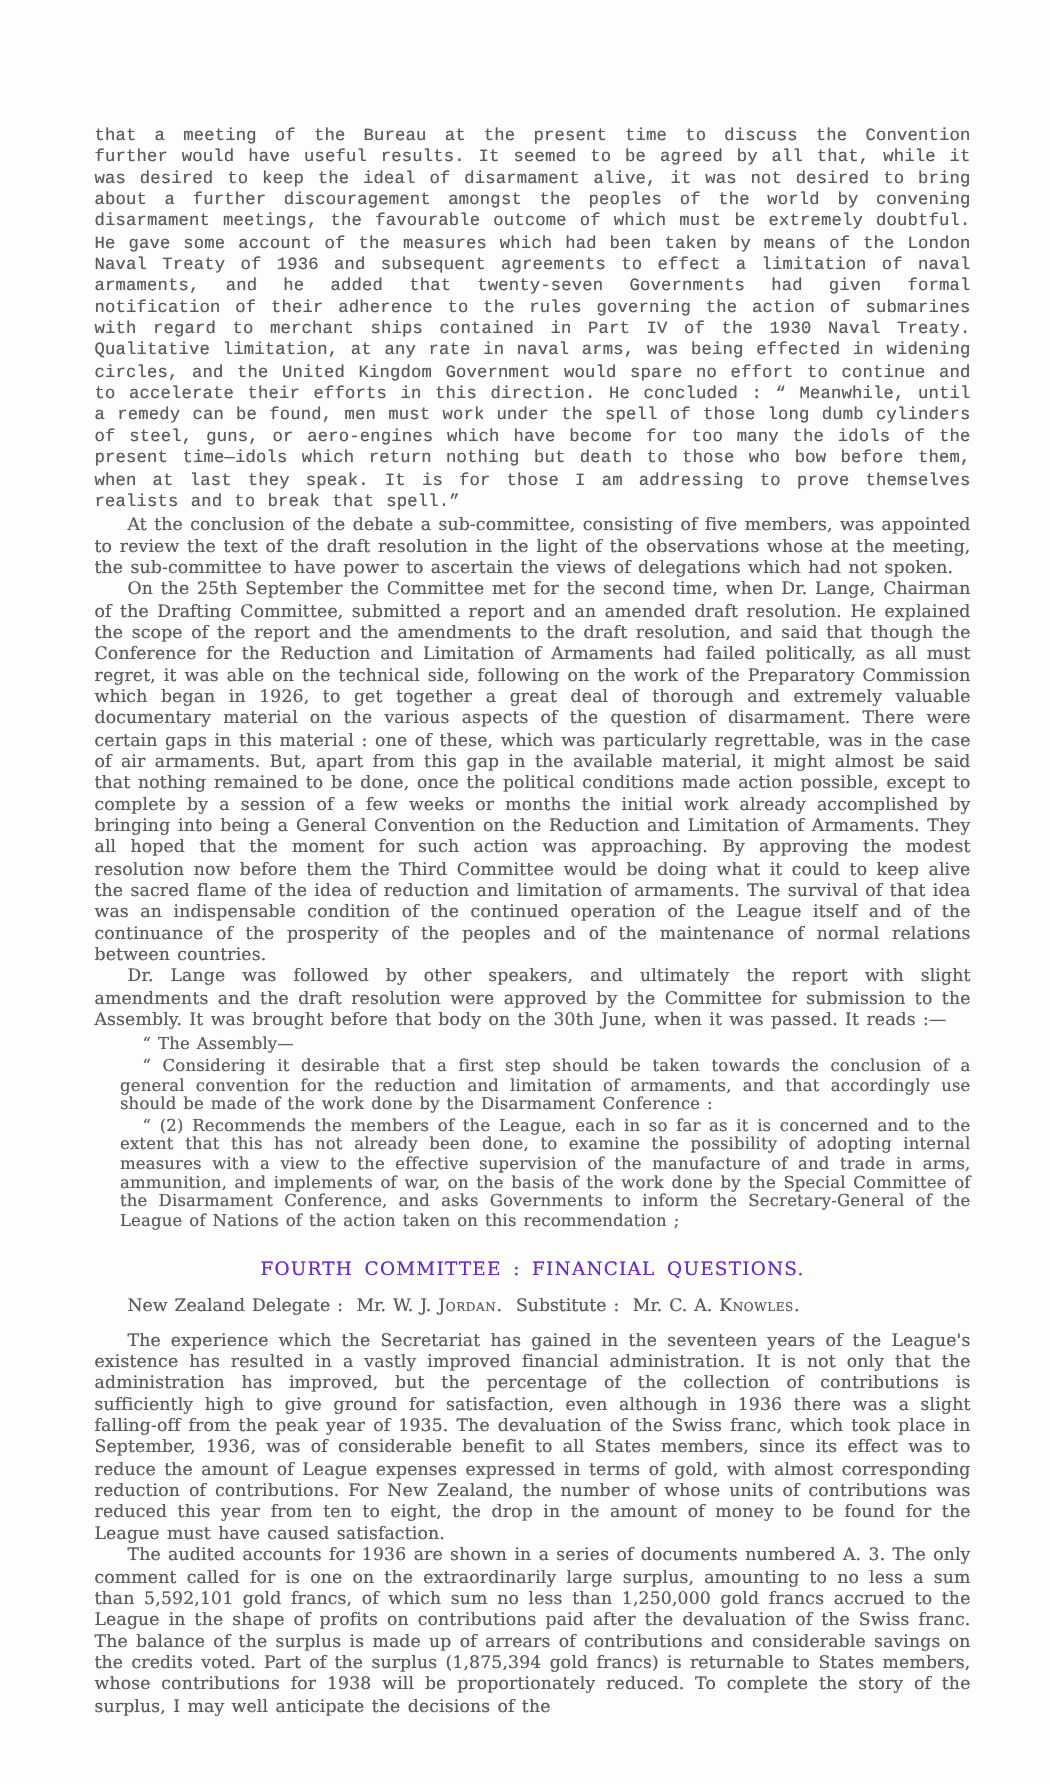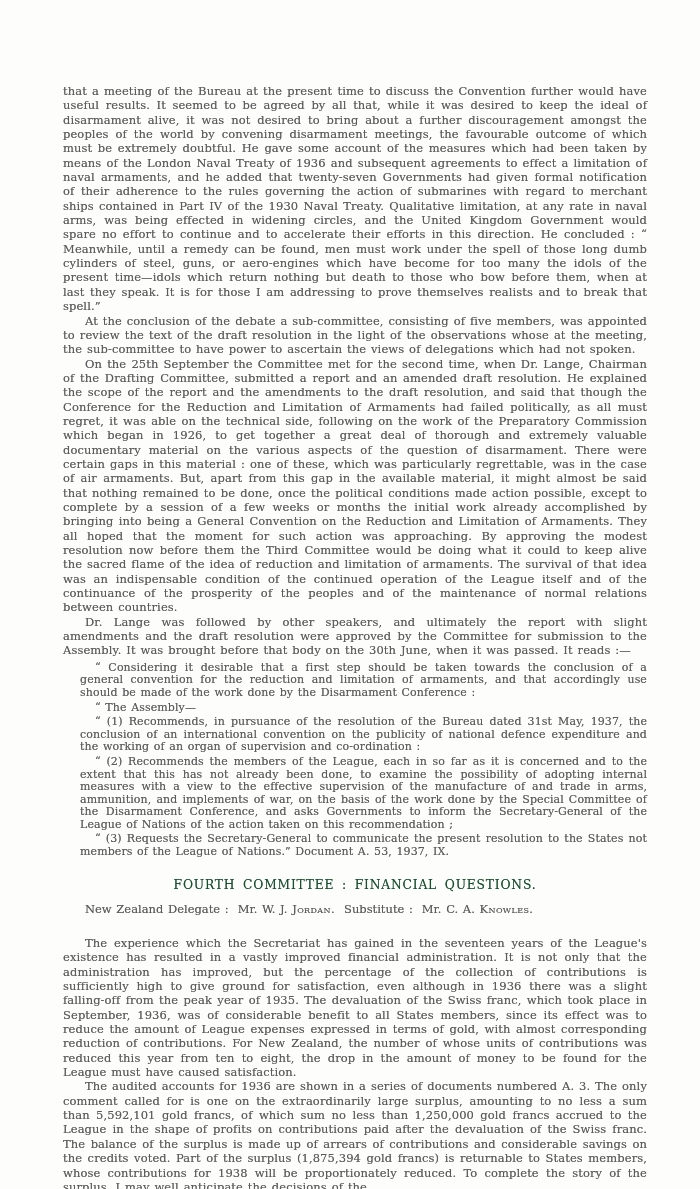--- a/index.html
+++ b/index.html
@@ -45,21 +45,21 @@
   p.body {
     margin: 0;
     font-size: 11.5px;
     line-height: 14.35px;
     text-align: justify;
     text-indent: 22px;
     word-spacing: 1.1px;
     letter-spacing: 0.1px;
     text-shadow: 0 0 0.45px rgba(92,92,92,0.65);
   }
-  p.noindent { text-indent: 0; }
+  p.noindent { text-indent: 0; font-family: Liberation Mono, monospace; }
   .quote {
     margin: 4px 0 0 17px;
     width: 567px;
   }
   .quote p {
     margin: 2px 0 0 0;
     font-size: 11px;
     line-height: 12.6px;
     text-align: justify;
     text-indent: 15px;
@@ -67,25 +67,25 @@
     letter-spacing: 0.1px;
     text-shadow: 0 0 0.45px rgba(92,92,92,0.65);
   }
   .section-heading {
     margin: 19px 0 10px 0;
     font-size: 12.3px;
     font-weight: normal;
     text-align: center;
     letter-spacing: 0.8px;
     word-spacing: 3px;
-    color: #14532d;
+    color: #6d28d9;
     text-shadow: 0 0 0.45px rgba(86,86,86,0.65);
   }
   p.delegate-line {
-    margin: 0 0 20px 0;
+    margin: 0 0 8px 0;
     font-size: 11.5px;
     line-height: 14.35px;
     text-indent: 22px;
     word-spacing: 1px;
     text-shadow: 0 0 0.45px rgba(92,92,92,0.65);
   }
   .delegate-line .gap { display: inline-block; width: 9px; }
   .sc { font-variant: small-caps; letter-spacing: 0.4px; }
 </style>
 </head>
@@ -94,25 +94,23 @@
 <div class="page">
   <div class="textblock">
 
 
     <p class="body noindent">that a meeting of the Bureau at the present time to discuss the Convention further would have useful results.  It seemed to be agreed by all that, while it was desired to keep the ideal of disarmament alive, it was not desired to bring about a further discouragement amongst the peoples of the world by convening disarmament meetings, the favourable outcome of which must be extremely doubtful.  He gave some account of the measures which had been taken by means of the London Naval Treaty of 1936 and subsequent agreements to effect a limitation of naval armaments, and he added that twenty-seven Governments had given formal notification of their adherence to the rules governing the action of submarines with regard to merchant ships contained in Part IV of the 1930 Naval Treaty. Qualitative limitation, at any rate in naval arms, was being effected in widening circles, and the United Kingdom Government would spare no effort to continue and to accelerate their efforts in this direction. He concluded : “ Meanwhile, until a remedy can be found, men must work under the spell of those long dumb cylinders of steel, guns, or aero-engines which have become for too many the idols of the present time—idols which return nothing but death to those who bow before them, when at last they speak.  It is for those I am addressing to prove themselves realists and to break that spell.”</p>
     <p class="body">At the conclusion of the debate a sub-committee, consisting of five members, was appointed to review the text of the draft resolution in the light of the observations whose at the meeting, the sub-committee to have power to ascertain the views of delegations which had not spoken.</p>
     <p class="body">On the 25th September the Committee met for the second time, when Dr. Lange, Chairman of the Drafting Committee, submitted a report and an amended draft resolution.  He explained the scope of the report and the amendments to the draft resolution, and said that though the Conference for the Reduction and Limitation of Armaments had failed politically, as all must regret, it was able on the technical side, following on the work of the Preparatory Commission which began in 1926, to get together a great deal of thorough and extremely valuable documentary material on the various aspects of the question of disarmament.  There were certain gaps in this material :  one of these, which was particularly regrettable, was in the case of air armaments.  But, apart from this gap in the available material, it might almost be said that nothing remained to be done, once the political conditions made action possible, except to complete by a session of a few weeks or months the initial work already accomplished by bringing into being a General Convention on the Reduction and Limitation of Armaments.  They all hoped that the moment for such action was approaching.  By approving the modest resolution now before them the Third Committee would be doing what it could to keep alive the sacred flame of the idea of reduction and limitation of armaments.  The survival of that idea was an indispensable condition of the continued operation of the League itself and of the continuance of the prosperity of the peoples and of the maintenance of normal relations between countries.</p>
     <p class="body">Dr. Lange was followed by other speakers, and ultimately the report with slight amendments and the draft resolution were approved by the Committee for submission to the Assembly.  It was brought before that body on the 30th June, when it was passed.  It reads :—</p>
 
     <div class="quote">
+      <p>“ The Assembly—</p>
       <p>“ Considering it desirable that a first step should be taken towards the conclusion of a general convention for the reduction and limitation of armaments, and that accordingly use should be made of the work done by the Disarmament Conference :</p>
-      <p>“ The Assembly—</p>
-      <p>“ (1) Recommends, in pursuance of the resolution of the Bureau dated 31st May, 1937, the conclusion of an international convention on the publicity of national defence expenditure and the working of an organ of supervision and co-ordination :</p>
       <p>“ (2) Recommends the members of the League, each in so far as it is concerned and to the extent that this has not already been done, to examine the possibility of adopting internal measures with a view to the effective supervision of the manufacture of and trade in arms, ammunition, and implements of war, on the basis of the work done by the Special Committee of the Disarmament Conference, and asks Governments to inform the Secretary-General of the League of Nations of the action taken on this recommendation ;</p>
-      <p>“ (3) Requests the Secretary-General to communicate the present resolution to the States not members of the League of Nations.”  Document A. 53, 1937, IX.</p>
     </div>
 
     <h2 class="section-heading">FOURTH COMMITTEE :  FINANCIAL QUESTIONS.</h2>
 
     <p class="delegate-line"><span>New Zealand Delegate :</span><span class="gap"></span><span>Mr. W. J.</span> <span class="sc">Jordan.</span><span class="gap"></span><span>Substitute :</span><span class="gap"></span><span>Mr. C. A.</span> <span class="sc">Knowles.</span></p>
 
     <p class="body">The experience which the Secretariat has gained in the seventeen years of the League's existence has resulted in a vastly improved financial administration.  It is not only that the administration has improved, but the percentage of the collection of contributions is sufficiently high to give ground for satisfaction, even although in 1936 there was a slight falling-off from the peak year of 1935.  The devaluation of the Swiss franc, which took place in September, 1936, was of considerable benefit to all States members, since its effect was to reduce the amount of League expenses expressed in terms of gold, with almost corresponding reduction of contributions.  For New Zealand, the number of whose units of contributions was reduced this year from ten to eight, the drop in the amount of money to be found for the League must have caused satisfaction.</p>
     <p class="body">The audited accounts for 1936 are shown in a series of documents numbered A. 3.  The only comment called for is one on the extraordinarily large surplus, amounting to no less a sum than 5,592,101 gold francs, of which sum no less than 1,250,000 gold francs accrued to the League in the shape of profits on contributions paid after the devaluation of the Swiss franc.  The balance of the surplus is made up of arrears of contributions and considerable savings on the credits voted.  Part of the surplus (1,875,394 gold francs) is returnable to States members, whose contributions for 1938 will be proportionately reduced.  To complete the story of the surplus, I may well anticipate the decisions of the</p>
 
   </div>

